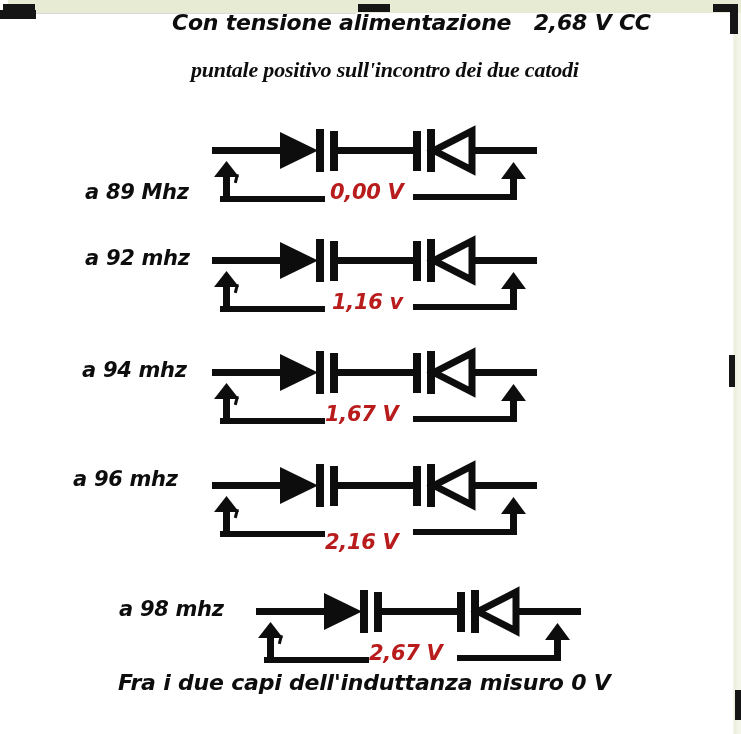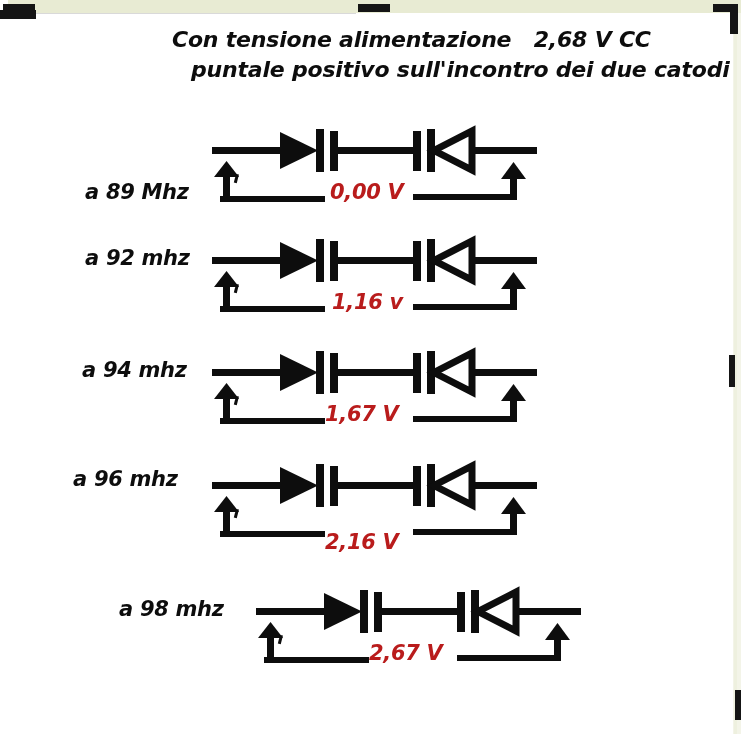--- a/index.html
+++ b/index.html
@@ -58,22 +58,22 @@
   
   .hdr {
     position: absolute;
     font-family: "DejaVu Sans", sans-serif;
     font-style: italic;
     font-weight: bold;
     color: #0d0d0d;
     white-space: pre;
     letter-spacing: -0.2px;
   }
-  #hdr-line1 { left: 172px; top: 27px;  font-size: 22px; }
-  #hdr-line2 { left: 191px; top: 57px;  font-size: 22px; }
+  #hdr-line1 { left: 172px; top: 10px;  font-size: 22px; }
+  #hdr-line2 { left: 191px; top: 57px;  font-size: 22px; font-family: Liberation Serif, serif; }
   #hdr-line3 { left: 171px; top: 93px;  font-size: 16px; }
 
   #footer-caption {
     position: absolute;
     left: 118px; top: 670px;
     font-size: 22px;
     font-style: italic;
     font-weight: bold;
     color: #0d0d0d;
     white-space: pre;
@@ -342,16 +342,17 @@
     <g>
       <rect x="300" y="8" width="7" height="32" fill="#0d0d0d"></rect>
       <polygon points="303.5,2 291,19 316,19" fill="#0d0d0d"></polygon>
       <rect x="203" y="34" width="104" height="6" fill="#0d0d0d"></rect>
     </g>
   </svg>
 <div class="row-voltage-label" style="left: 325px; top: 58px;">2,67 V</div>
       </div>
     </div>
 
+  <div id="footer-caption">Fra i due capi dell'induttanza misuro 0 V</div>
 
   <div class="faint-bottom-text"></div>
 
 </div>
 
 </body></html>

